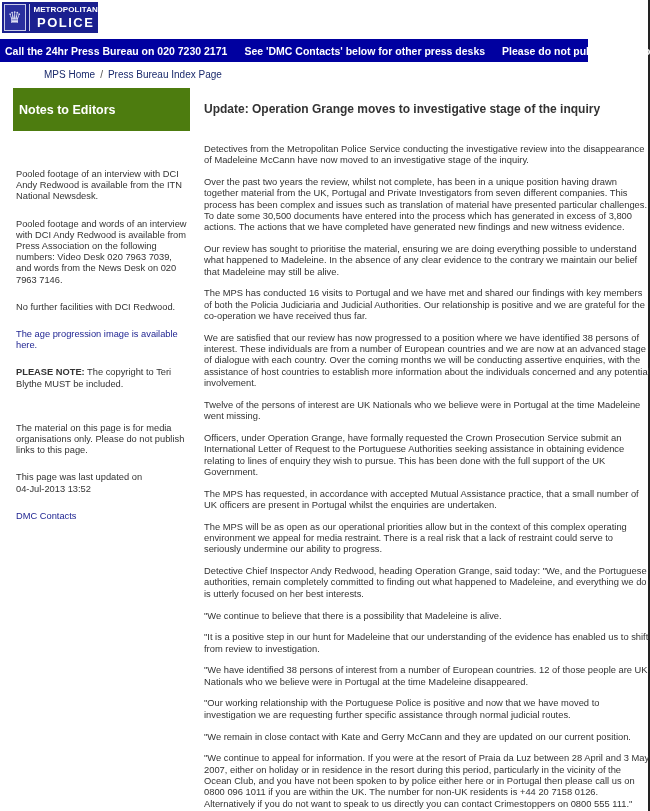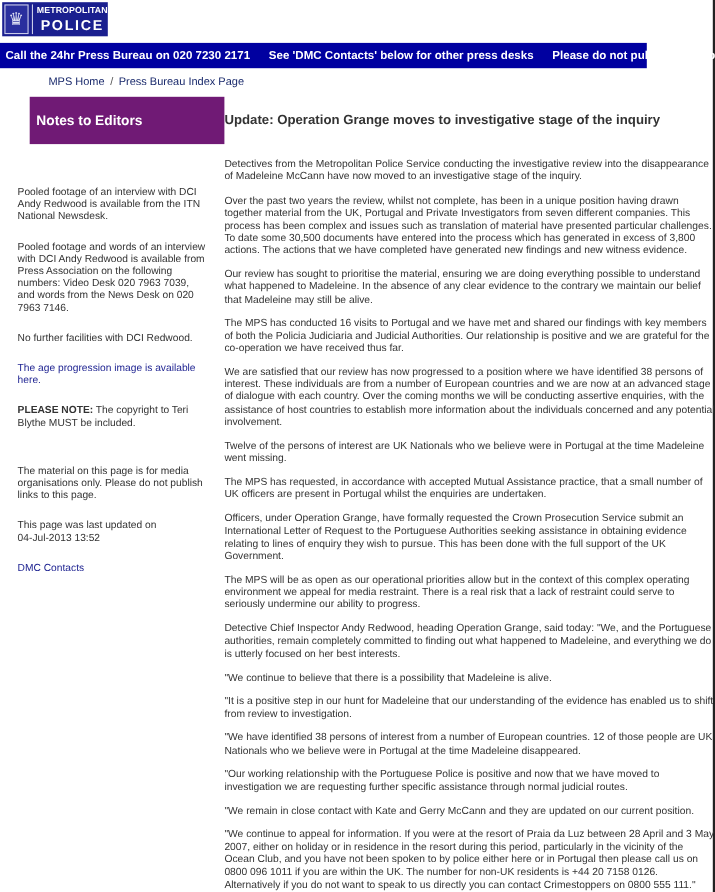--- a/index.html
+++ b/index.html
@@ -27,22 +27,22 @@
     background: #0000a0; color: #fff; font-size: 10.5px; font-weight: bold;
     display: flex; align-items: center; white-space: nowrap;
   }
   .topbar span { margin-left: 5px; }
   .topbar span + span { margin-left: 17px; text-align: center; }
   .breadcrumb {
     position: absolute; left: 44px; top: 69px; font-size: 10px; color: #1a2a6c;
   }
   .breadcrumb .sep { margin: 0 5px; color: #555; }
   .notes-header {
-    position: absolute; left: 27px; top: 88px; width: 177px; height: 43px;
-    background: #701a75; color: #ffffff; font-weight: bold; font-size: 12.5px;
+    position: absolute; left: 13px; top: 88px; width: 177px; height: 43px;
+    background: #4d7c0f; color: #ffffff; font-weight: bold; font-size: 12.5px;
     display: flex; align-items: center; box-sizing: border-box; padding-left: 6px;
   }
   .sidebar {
     position: absolute; left: 16px; top: 153px; width: 172px;
     font-size: 9.3px; line-height: 11.2px; color: #333;
   }
   .sidebar p { margin: 16px 0 9px 0; }
   .sidebar .link { color: #1a1f8f; cursor: pointer; }
   .sidebar .gap { height: 8px; }
   .article-title {
@@ -97,22 +97,22 @@
 
 <div class="article-title">Update: Operation Grange moves to investigative stage of the inquiry</div>
 
 <div class="article">
   <p>Detectives from the Metropolitan Police Service conducting the investigative review into the disappearance of Madeleine McCann have now moved to an investigative stage of the inquiry.</p>
   <p>Over the past two years the review, whilst not complete, has been in a unique position having drawn together material from the UK, Portugal and Private Investigators from seven different companies. This process has been complex and issues such as translation of material have presented particular challenges. To date some 30,500 documents have entered into the process which has generated in excess of 3,800 actions. The actions that we have completed have generated new findings and new witness evidence.</p>
   <p>Our review has sought to prioritise the material, ensuring we are doing everything possible to understand what happened to Madeleine. In the absence of any clear evidence to the contrary we maintain our belief that Madeleine may still be alive.</p>
   <p>The MPS has conducted 16 visits to Portugal and we have met and shared our findings with key members of both the Policia Judiciaria and Judicial Authorities. Our relationship is positive and we are grateful for the co-operation we have received thus far.</p>
   <p>We are satisfied that our review has now progressed to a position where we have identified 38 persons of interest. These individuals are from a number of European countries and we are now at an advanced stage of dialogue with each country. Over the coming months we will be conducting assertive enquiries, with the assistance of host countries to establish more information about the individuals concerned and any potential involvement.</p>
   <p>Twelve of the persons of interest are UK Nationals who we believe were in Portugal at the time Madeleine went missing.</p>
+  <p>Officers, under Operation Grange, have formally requested the Crown Prosecution Service submit an International Letter of Request to the Portuguese Authorities seeking assistance in obtaining evidence relating to lines of enquiry they wish to pursue. This has been done with the full support of the UK Government.</p>
   <p>The MPS has requested, in accordance with accepted Mutual Assistance practice, that a small number of UK officers are present in Portugal whilst the enquiries are undertaken.</p>
-  <p>Officers, under Operation Grange, have formally requested the Crown Prosecution Service submit an International Letter of Request to the Portuguese Authorities seeking assistance in obtaining evidence relating to lines of enquiry they wish to pursue. This has been done with the full support of the UK Government.</p>
   <p>The MPS will be as open as our operational priorities allow but in the context of this complex operating environment we appeal for media restraint. There is a real risk that a lack of restraint could serve to seriously undermine our ability to progress.</p>
   <p>Detective Chief Inspector Andy Redwood, heading Operation Grange, said today: "We, and the Portuguese authorities, remain completely committed to finding out what happened to Madeleine, and everything we do is utterly focused on her best interests.</p>
   <p>"We continue to believe that there is a possibility that Madeleine is alive.</p>
   <p>"It is a positive step in our hunt for Madeleine that our understanding of the evidence has enabled us to shift from review to investigation.</p>
   <p>"We have identified 38 persons of interest from a number of European countries. 12 of those people are UK Nationals who we believe were in Portugal at the time Madeleine disappeared.</p>
   <p>"Our working relationship with the Portuguese Police is positive and now that we have moved to investigation we are requesting further specific assistance through normal judicial routes.</p>
   <p>"We remain in close contact with Kate and Gerry McCann and they are updated on our current position.</p>
   <p>"We continue to appeal for information. If you were at the resort of Praia da Luz between 28 April and 3 May 2007, either on holiday or in residence in the resort during this period, particularly in the vicinity of the Ocean Club, and you have not been spoken to by police either here or in Portugal then please call us on 0800 096 1011 if you are within the UK. The number for non-UK residents is +44 20 7158 0126. Alternatively if you do not want to speak to us directly you can contact Crimestoppers on 0800 555 111."</p>
 </div>
 

